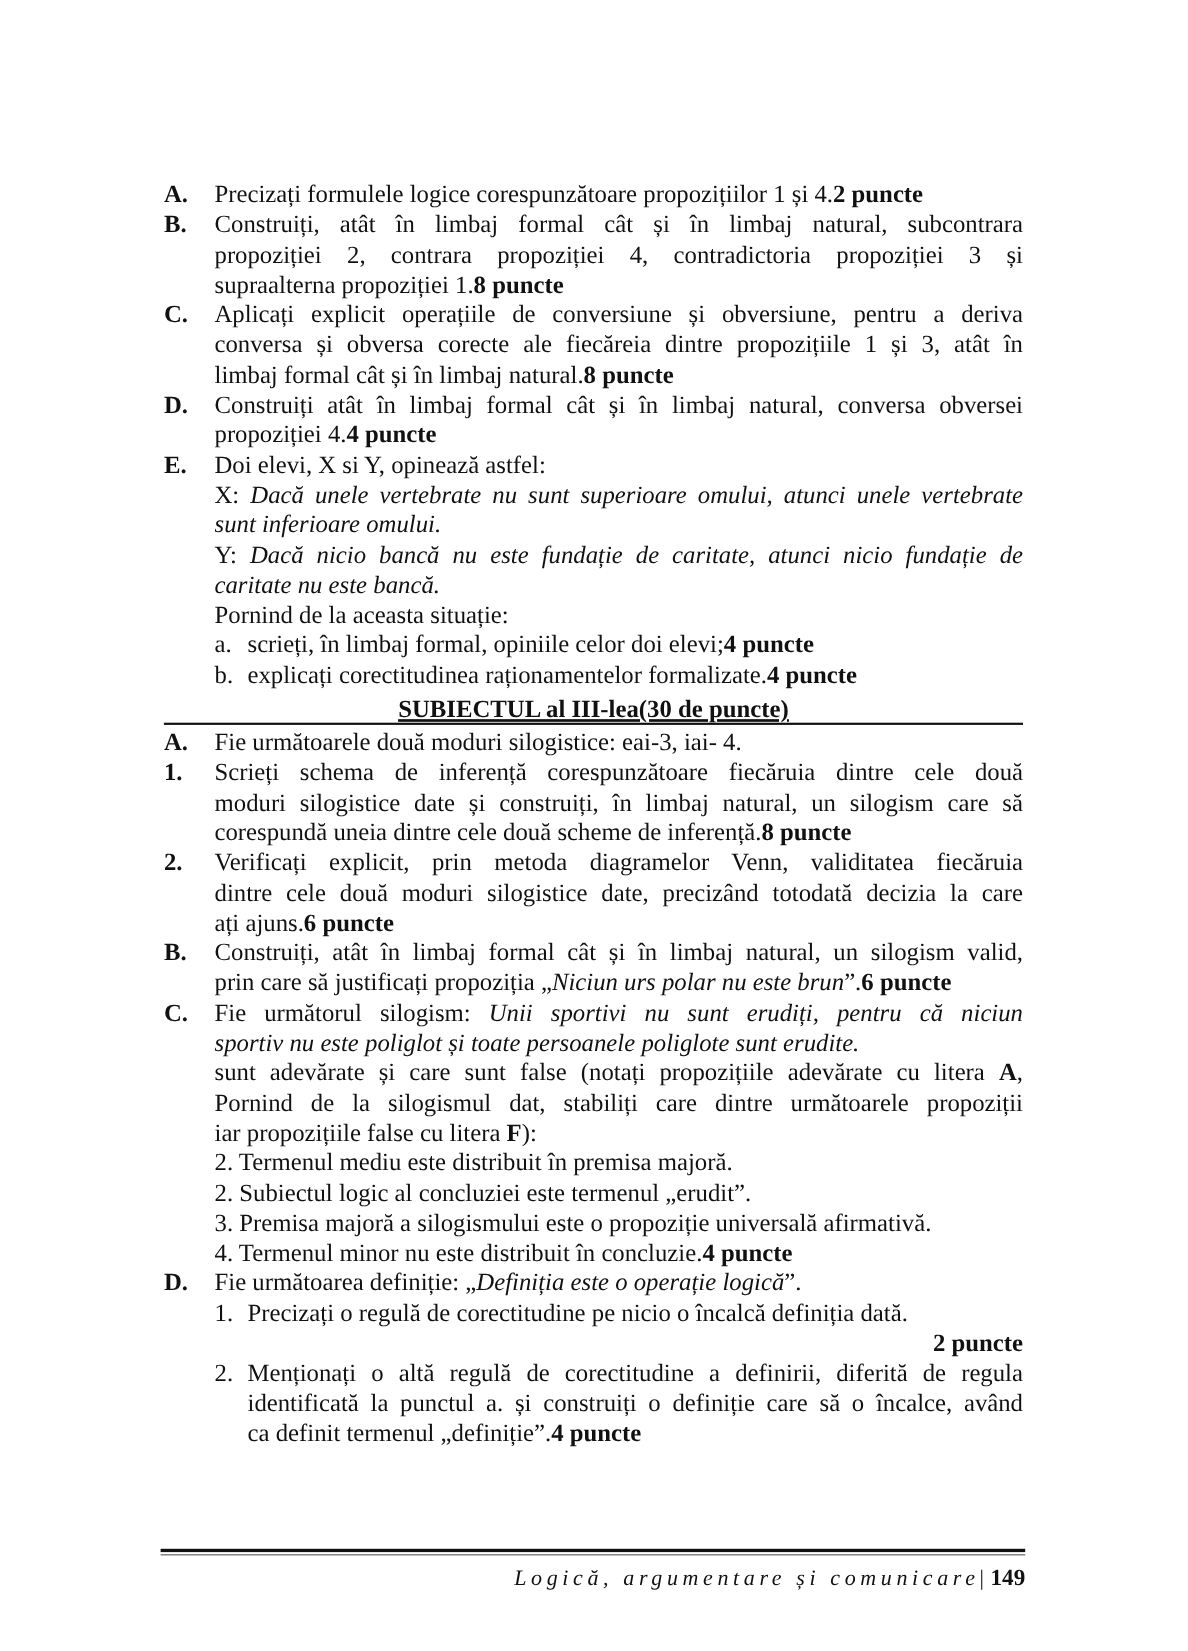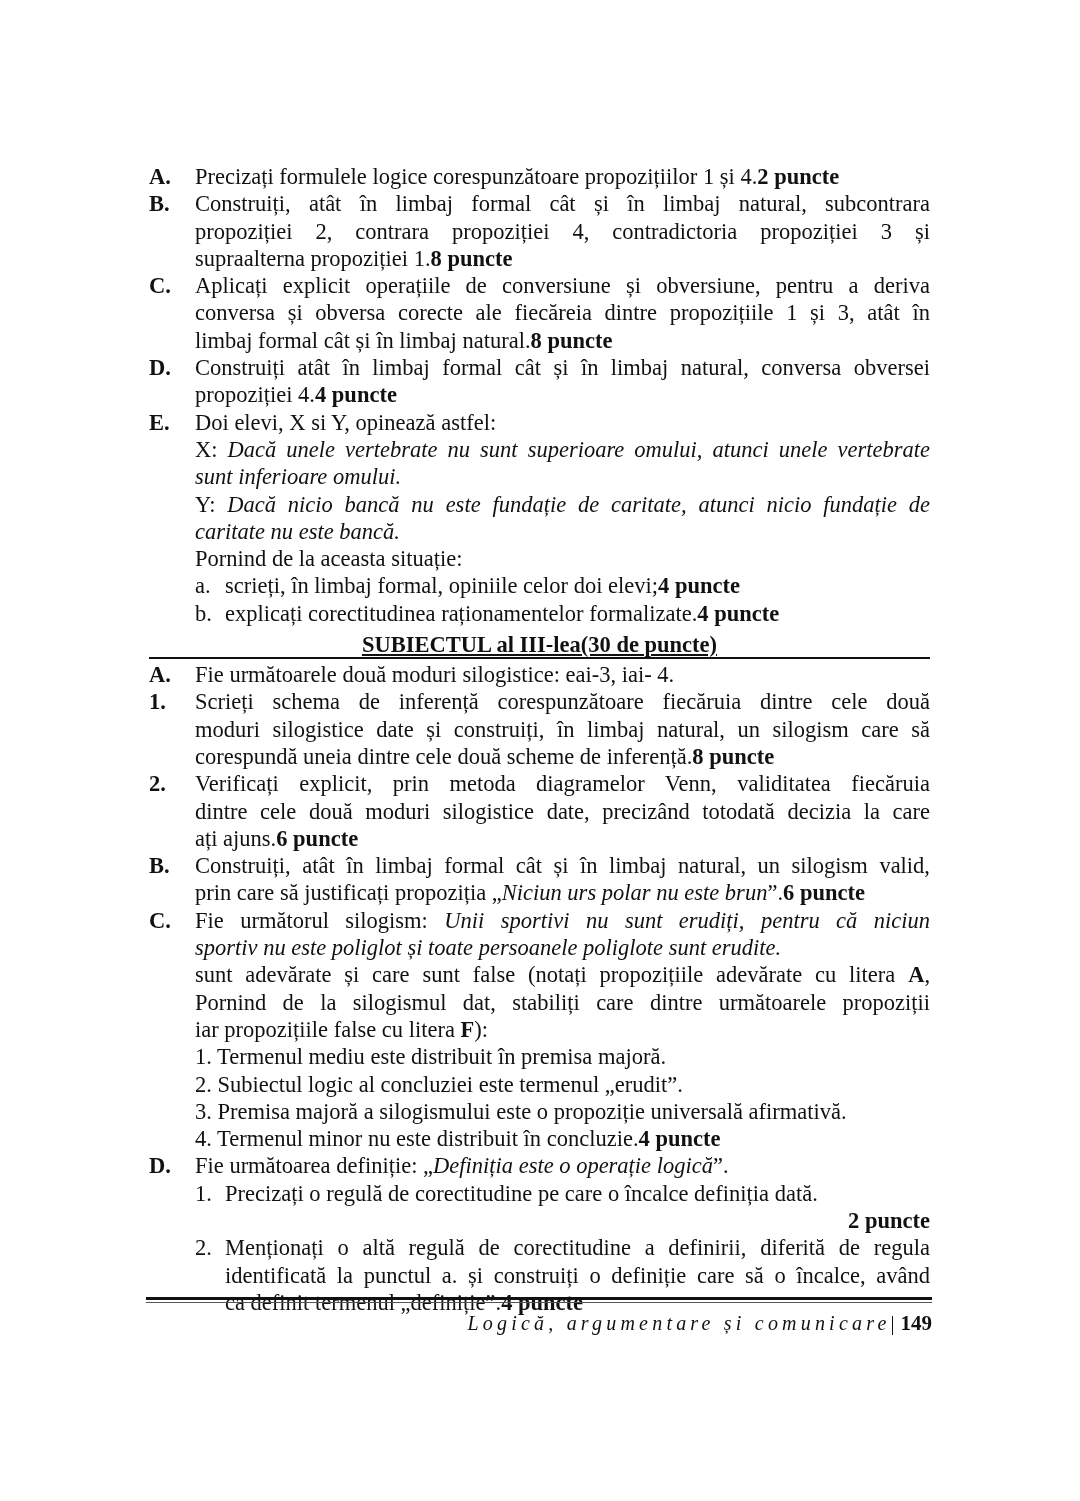--- a/index.html
+++ b/index.html
@@ -10,21 +10,21 @@
   .lbl { position: absolute; left: 0; top: 0; font-weight: bold; }
   .line { display: block; text-align: justify; text-align-last: justify; }
   .row { display: flex; justify-content: flex-start; }
   i, .it { font-style: italic; }
   b { font-weight: bold; }
   .sub { padding-left: 30px; position: relative; }
   .sublbl { position: absolute; left: 0; }
   .heading { display: flex; justify-content: center; font-weight: bold; text-decoration: underline;
              border-bottom: 2px solid #111; line-height: 24px; margin-top: 6px; margin-bottom: 2px; }
   .heading span { text-decoration: underline; }
-  .footer { position: absolute; left: 146px; top: 1297px; width: 786px; }
+  .footer { position: absolute; left: 146px; top: 1408px; width: 786px; }
   .rule1 { height: 3px; background: #111; }
   .rule2 { height: 1px; background: #555; margin-top: 2px; }
   .foottext { text-align: right; margin-top: 8px; font-size: 20px; }
   .foottitle { font-style: italic; letter-spacing: 4.2px; }
   .pageno { font-weight: bold; font-size: 21px; margin-left: 6px; }
 </style>
 </head>
 <body>
 
 <div class="page">
@@ -125,35 +125,35 @@
       </div>
   </div>
 
   <div class="item">
     <span class="lbl">C.</span>
     <span class="line"><span>Fie următorul silogism: </span><i>Unii sportivi nu sunt erudiți, pentru că niciun</i></span>
     <div class="it">sportiv nu este poliglot și toate persoanele poliglote sunt erudite.</div>
     <span class="line"><span>sunt adevărate și care sunt false (notați propozițiile adevărate cu litera </span><b>A</b><span>,</span></span>
     <span class="line">Pornind de la silogismul dat, stabiliți care dintre următoarele propoziții</span>
     <div><span>iar propozițiile false cu litera </span><b>F</b><span>):</span></div>
-    <div>1. Termenul mediu este distribuit în premisa majoră.</div>
+    <div>2. Termenul mediu este distribuit în premisa majoră.</div>
     <div>2. Subiectul logic al concluziei este termenul „erudit”.</div>
     <div>3. Premisa majoră a silogismului este o propoziție universală afirmativă.</div>
     <div class="row">
         <span>4. Termenul minor nu este distribuit în concluzie.</span>
         <b>4 puncte</b>
       </div>
   </div>
 
   <div class="item">
     <span class="lbl">D.</span>
     <div><span>Fie următoarea definiție: „</span><i>Definiția este o operație logică</i><span>”.</span></div>
     <div class="sub">
       <span class="sublbl">1.</span>
-      <div>Precizați o regulă de corectitudine pe care o încalce definiția dată.</div>
+      <div>Precizați o regulă de corectitudine pe nicio o încalcă definiția dată.</div>
       <div style="text-align:right"><b>2 puncte</b></div>
     </div>
     <div class="sub">
       <span class="sublbl">2.</span>
       <span class="line">Menționați o altă regulă de corectitudine a definirii, diferită de regula</span>
       <span class="line">identificată la punctul a. și construiți o definiție care să o încalce, având</span>
       <div class="row">
           <span>ca definit termenul „definiție”.</span>
           <b>4 puncte</b>
         </div>

